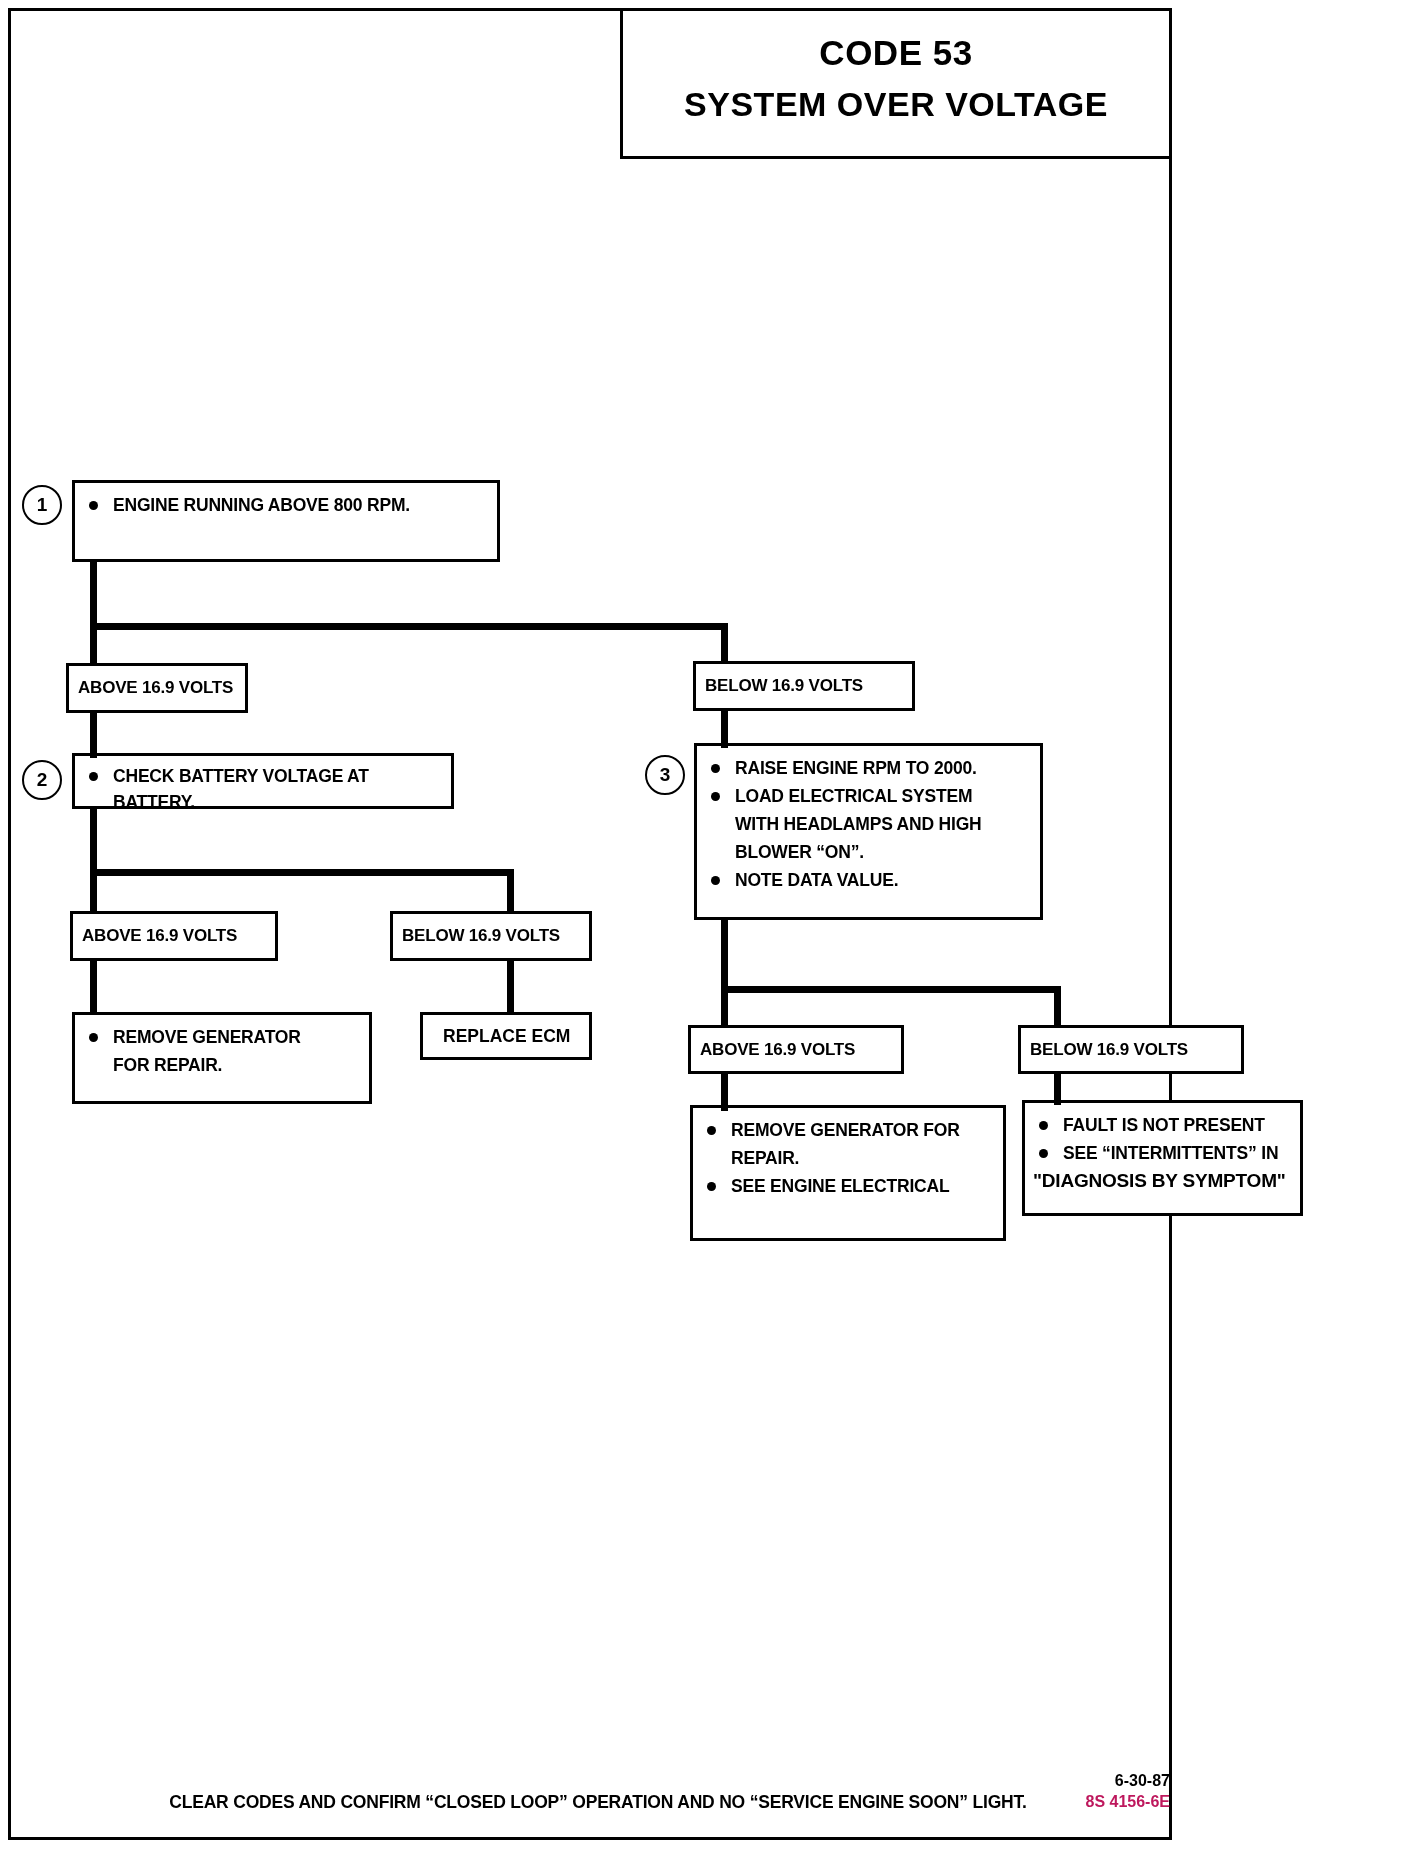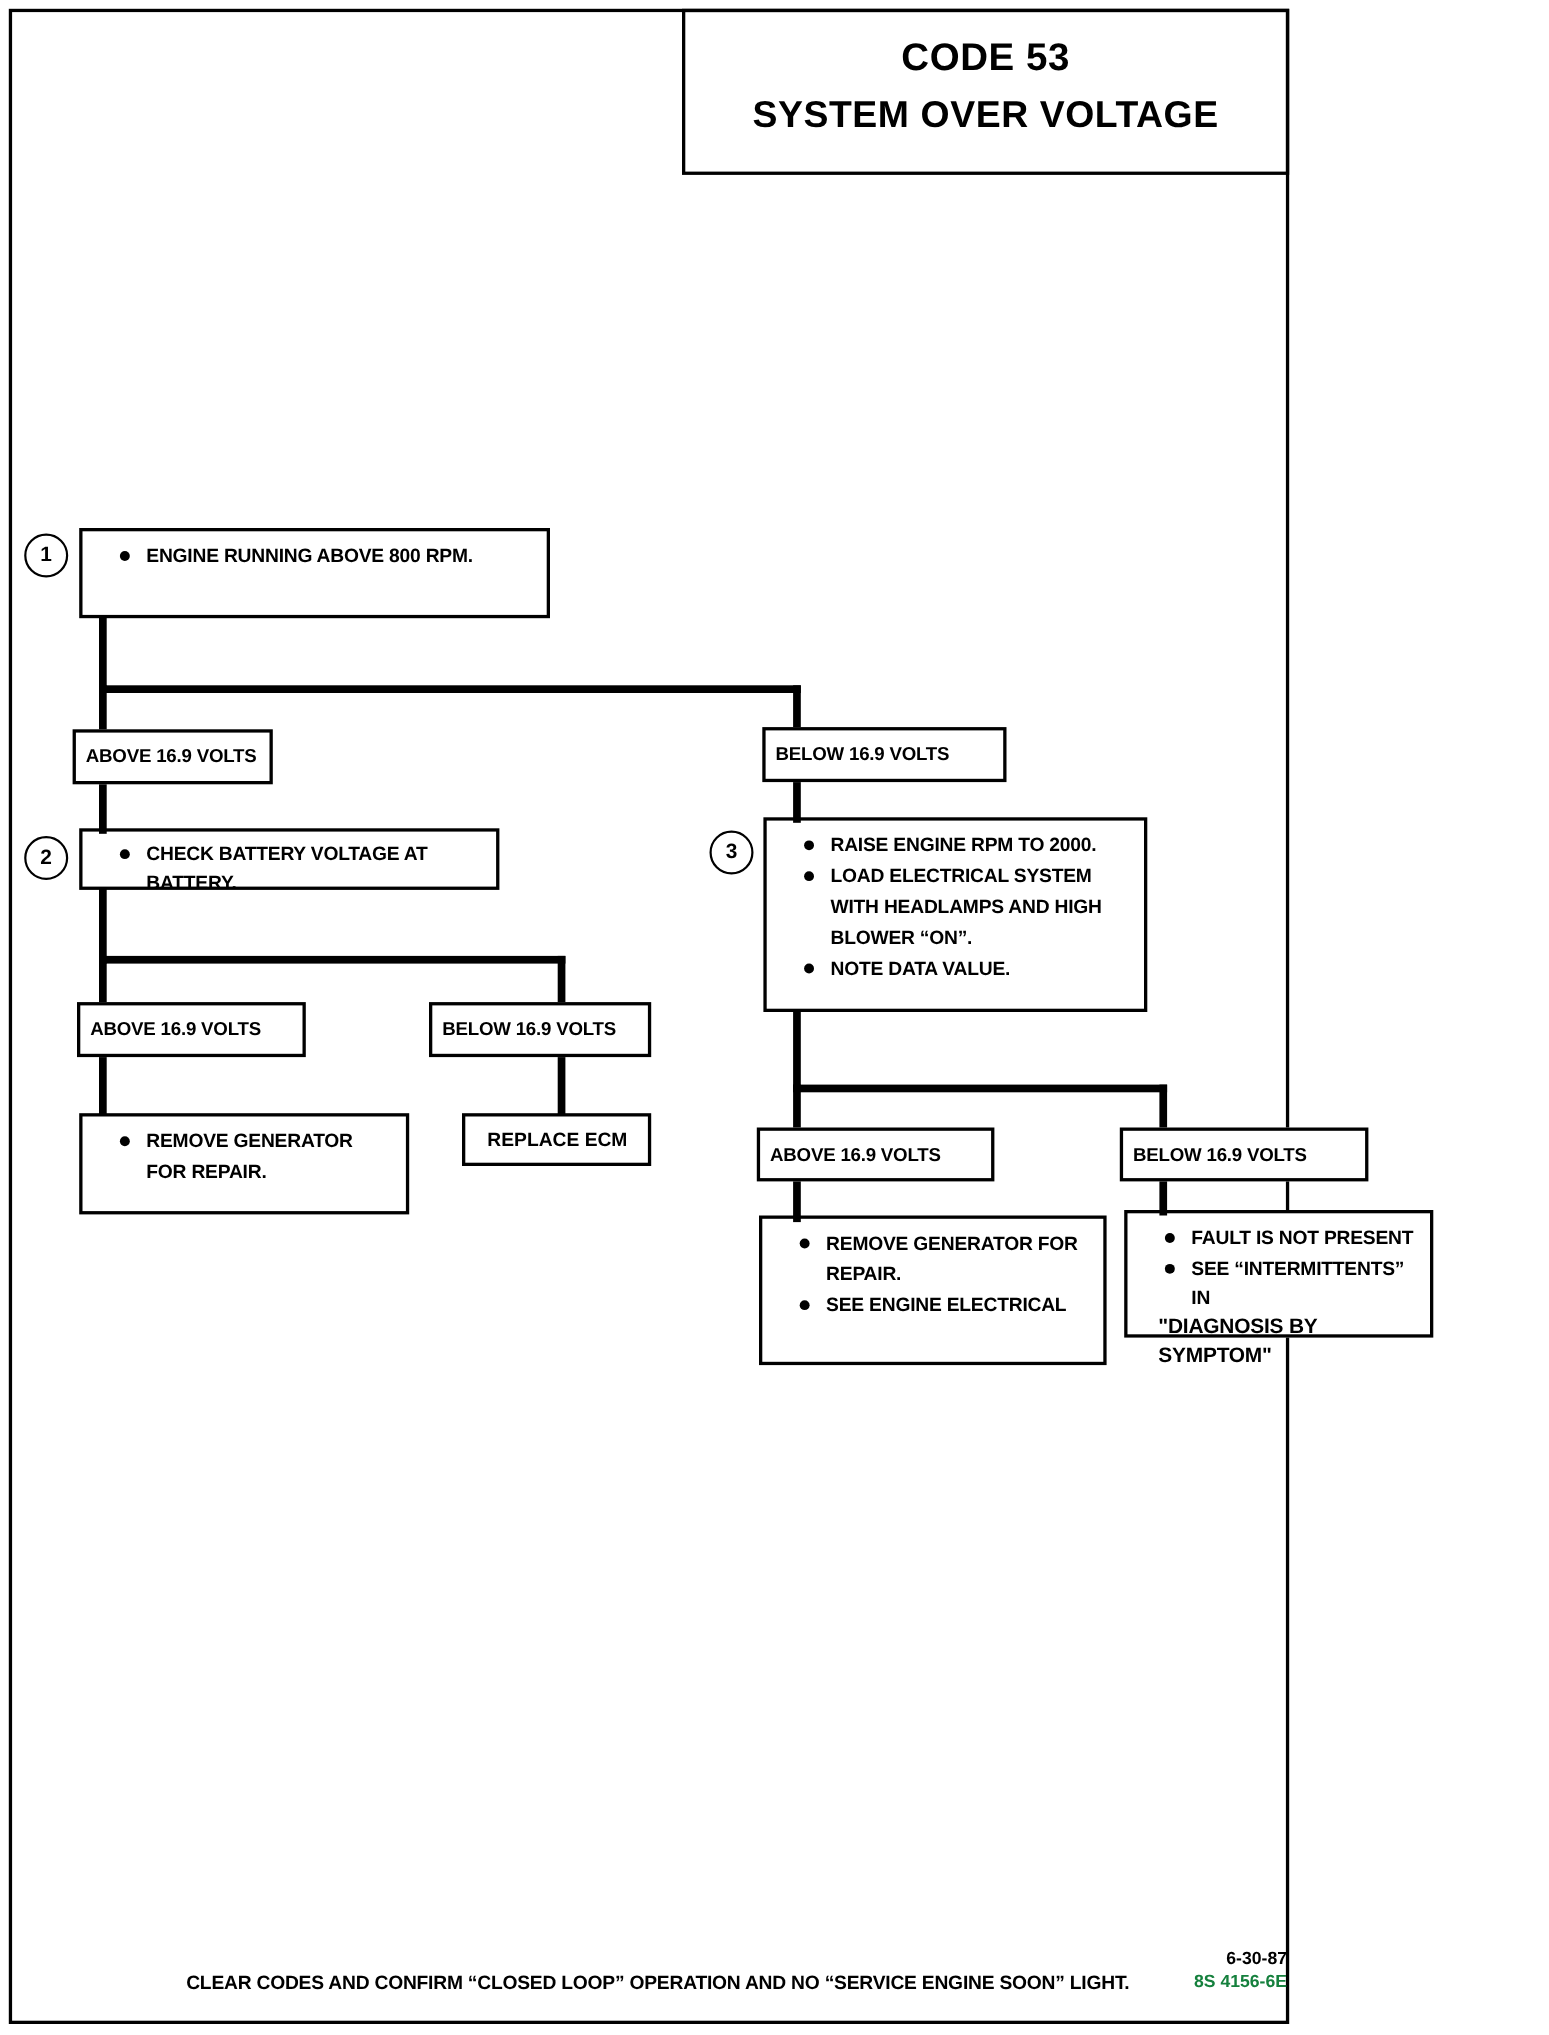--- a/index.html
+++ b/index.html
@@ -53,21 +53,20 @@
     margin-top: 12px;
   }
   
   .fbox {
     position: absolute;
     border: 3px solid #000;
     box-sizing: border-box;
     background: #fff;
     color: #000;
     font-weight: bold;
-    padding-left: 20px;
   }
   .lbl {
     position: absolute;
     border: 3px solid #000;
     box-sizing: border-box;
     background: #fff;
     color: #000;
     font-weight: bold;
     font-size: 17px;
     letter-spacing: -0.2px;
@@ -159,21 +158,21 @@
     color: #000;
     text-align: right;
     width: 100px;
   }
   #footer-part {
     position: absolute;
     left: 1060px;
     top: 1793px;
     font-size: 16px;
     font-weight: bold;
-    color: #15803d;
+    color: #be185d;
     text-align: right;
     width: 110px;
   }
 </style>
 </head>
 <body>
 
 <div id="page">
 
   <div id="page-border"></div>

